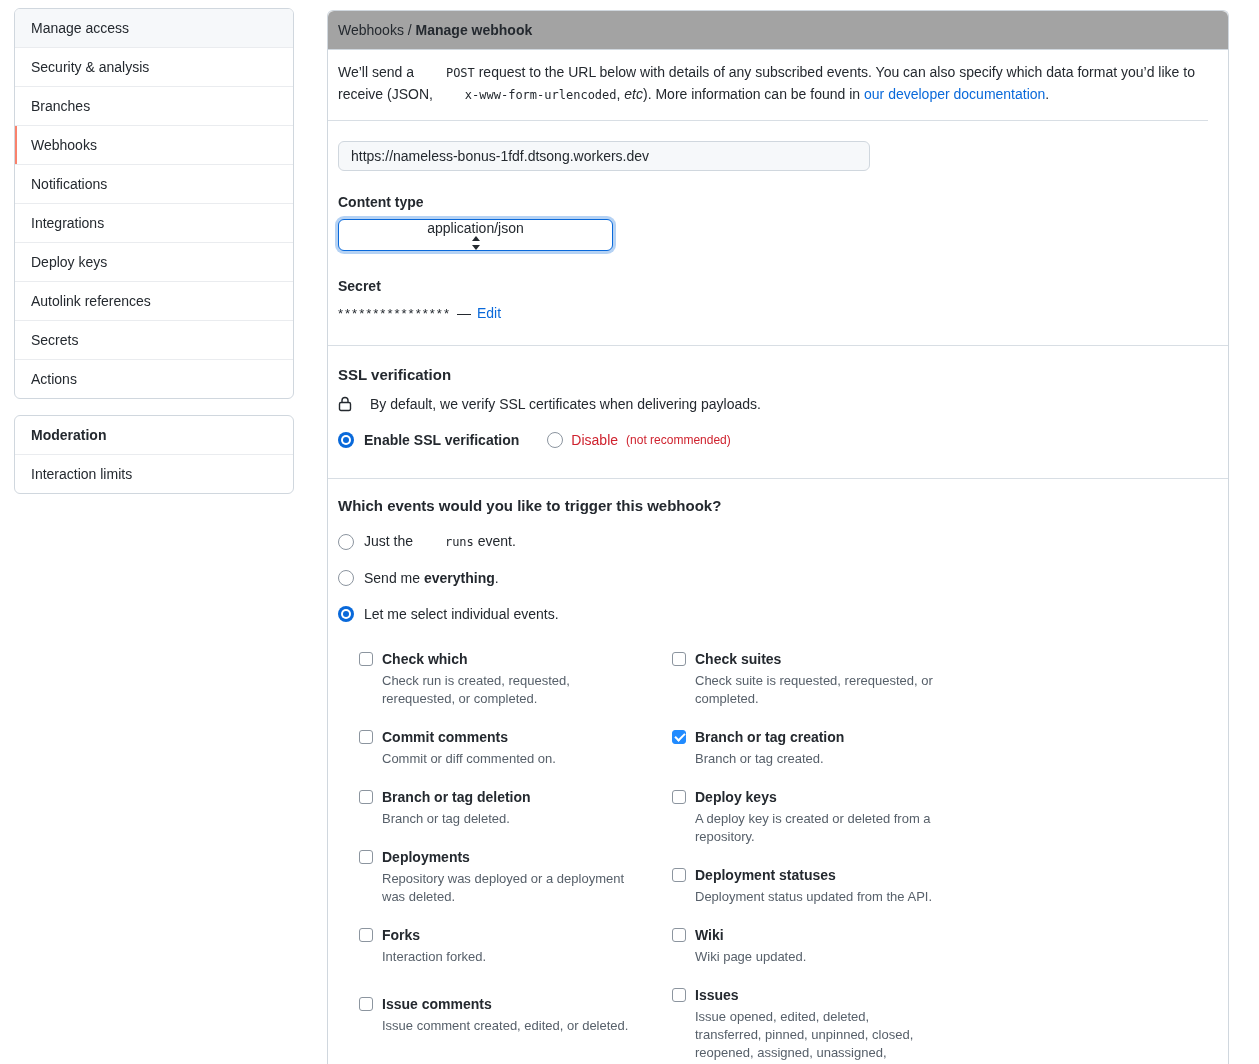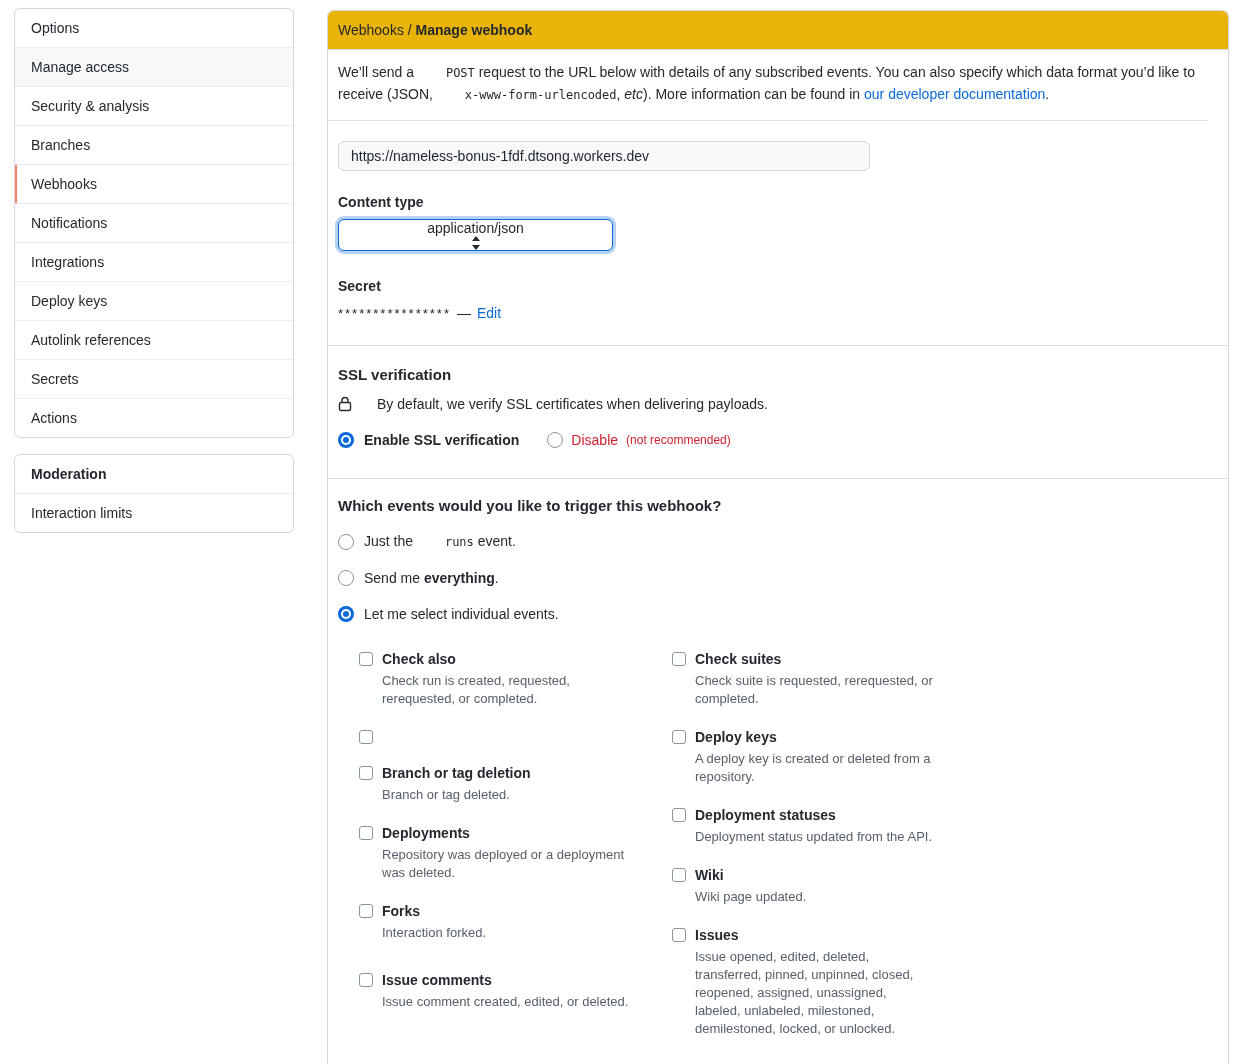--- a/index.html
+++ b/index.html
@@ -35,21 +35,21 @@
   }
   .side-header { padding: 10px 16px; font-weight: 700; line-height: 18px; }
 
   
   .main {
     width: 902px; margin-left: 33px; margin-top: 2px;
     border: 1px solid #d0d7de; border-bottom: none; border-radius: 6px 6px 0 0;
     background: #fff;
   }
   .panel-header {
-    background: #eab308; border-bottom: 1px solid #d0d7de;
+    background: #a3a3a3; border-bottom: 1px solid #d0d7de;
     border-radius: 6px 6px 0 0; padding: 9px 10px; line-height: 20px;
   }
   .panel-header .crumb-parent { color: #24292f; }
   .panel-header .crumb-current { font-weight: 700; }
 
   .section { padding: 16px 10px; border-bottom: 1px solid #d8dee4; }
   .section.last { border-bottom: none; }
 
   .intro { line-height: 1.55; padding: 12px 10px 15px 10px; max-width: 880px; }
 
@@ -66,21 +66,21 @@
   .select-box {
     width: 275px; height: 32px; display: flex; align-items: center;
     justify-content: space-between; padding: 0 12px;
     border: 1px solid #0969da; border-radius: 6px; background: #fff;
     box-shadow: 0 0 0 3px rgba(9,105,218,0.3); cursor: pointer; flex-direction: column;
   }
   .secret-row { display: flex; align-items: center; gap: 6px; margin-top: 10px; }
   .masked { letter-spacing: 2px; font-size: 13px; }
 
   .ssl-heading, .events-heading { font-size: 15px; font-weight: 700; }
-  .lock-row { display: flex; align-items: center; gap: 25px; margin-top: 13px; }
+  .lock-row { display: flex; align-items: center; gap: 18px; margin-top: 13px; }
   .ssl-options { display: flex; align-items: center; gap: 28px; margin-top: 20px; margin-bottom: 6px; }
   .radio-label-bold { font-weight: 700; }
   .danger-text { color: #cf222e; }
   .danger-note { color: #cf222e; font-size: 12px; }
 
   .radio {
     width: 16px; height: 16px; border-radius: 50%; flex: none;
     border: 1px solid #8c959f; background: #fff; display: inline-block; position: relative;
   }
   .radio.checked { border: none; background: #0969da; }
@@ -118,21 +118,20 @@
 
   .icon-updown { flex: none; }
 </style>
 </head>
 <body>
 
 <div class="layout">
 
   <nav class="sidebar">
     <div class="side-box">
-      <div class="side-item">Options</div>
       <div class="side-item highlight">Manage access</div>
       <div class="side-item">Security &amp; analysis</div>
       <div class="side-item">Branches</div>
       <div class="side-item active">Webhooks</div>
       <div class="side-item">Notifications</div>
       <div class="side-item">Integrations</div>
       <div class="side-item">Deploy keys</div>
       <div class="side-item">Autolink references</div>
       <div class="side-item">Secrets</div>
       <div class="side-item">Actions</div>
@@ -212,27 +211,31 @@
           <span>Let me select individual events.</span>
         </label>
       </div>
 
       <div class="events-grid">
         <div class="events-col-left">
 
           <div class="event-item">
             <span class="checkbox"></span>
             <div class="event-text">
-              <div class="event-label">Check also</div>
+              <div class="event-label">Check which</div>
               <div class="event-desc">Check run is created, requested, rerequested, or completed.</div>
             </div>
           </div>
 
           <div class="event-item">
             <span class="checkbox"></span>
+            <div class="event-text">
+              <div class="event-label">Commit comments</div>
+              <div class="event-desc">Commit or diff commented on.</div>
+            </div>
           </div>
 
           <div class="event-item">
             <span class="checkbox"></span>
             <div class="event-text">
               <div class="event-label">Branch or tag deletion</div>
               <div class="event-desc">Branch or tag deleted.</div>
             </div>
           </div>
 
@@ -264,20 +267,27 @@
         <div class="events-col-right">
 
           <div class="event-item">
             <span class="checkbox"></span>
             <div class="event-text">
               <div class="event-label">Check suites</div>
               <div class="event-desc">Check suite is requested, rerequested, or completed.</div>
             </div>
           </div>
 
+          <div class="event-item">
+            <span class="checkbox checked"></span>
+            <div class="event-text">
+              <div class="event-label">Branch or tag creation</div>
+              <div class="event-desc">Branch or tag created.</div>
+            </div>
+          </div>
 
           <div class="event-item">
             <span class="checkbox"></span>
             <div class="event-text">
               <div class="event-label">Deploy keys</div>
               <div class="event-desc">A deploy key is created or deleted from a repository.</div>
             </div>
           </div>
 
           <div class="event-item mt-sm">

